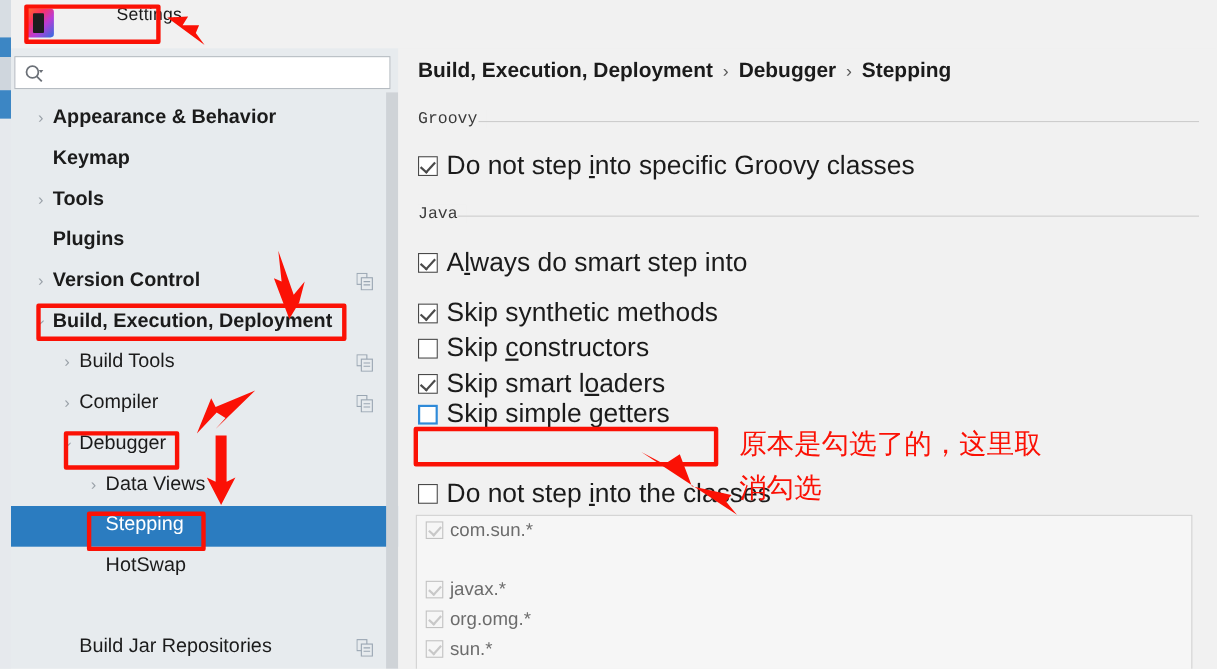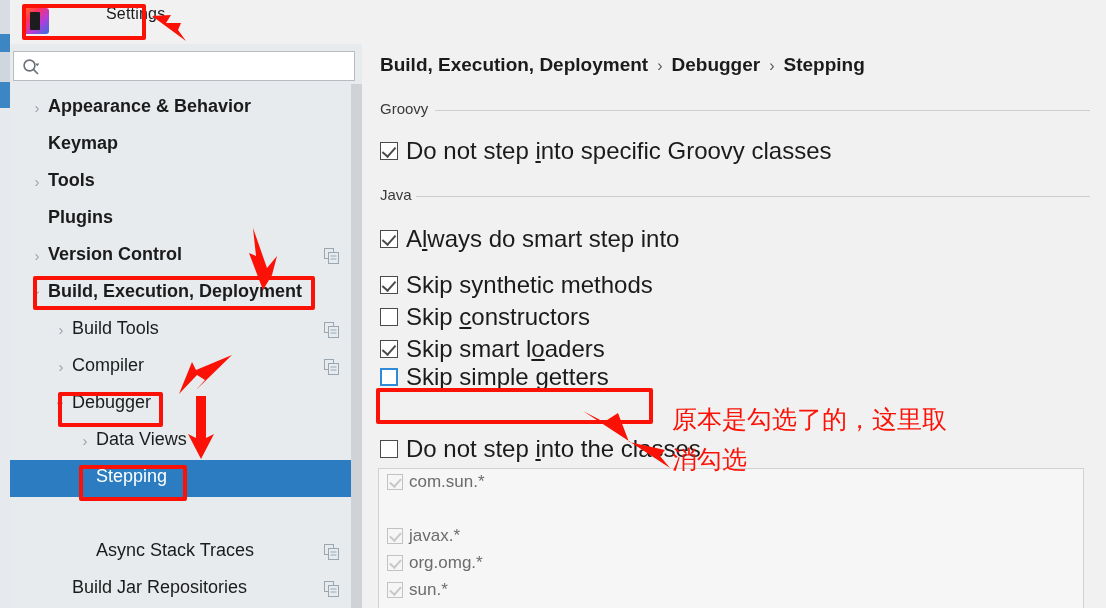--- a/index.html
+++ b/index.html
@@ -112,21 +112,21 @@
   }
   .breadcrumb {
     position: absolute; left: 18px; top: 10px;
     font-size: 19px; font-weight: bold; color: #1b1b1b; white-space: nowrap;
   }
   .breadcrumb .sep {
     color: #5a5a5a; font-weight: normal; margin: 0 9px; font-size: 16px;
   }
 
   .section {
-    position: absolute; left: 18px; width: 710px; height: 20px;
+    position: absolute; left: 18px; width: 710px; height: 20px; font-family: Liberation Mono, monospace;
   }
   .section .sec-label {
     position: absolute; left: 0; top: 0;
     font-size: 15px; color: #3a3a3a; background: #f1f1f1;
     padding-right: 8px; white-space: nowrap;
   }
   .section .sec-rule {
     position: absolute; right: 0; top: 10px; height: 1px; background: #cdcdcd;
   }
 
@@ -172,21 +172,21 @@
   }
 
   
   .anno { position: absolute; pointer-events: none; }
   .box {
     position: absolute; border: 4px solid #fb1105; box-sizing: border-box;
     border-radius: 2px;
   }
   .cn-note {
     position: absolute; color: #fb1105; font-size: 25px; line-height: 38px;
-    font-family: "DejaVu Sans", sans-serif; white-space: pre; margin-top: 16px;
+    font-family: "DejaVu Sans", sans-serif; white-space: pre;
   }
 </style>
 </head>
 <body>
 
 <div id="root">
 
   <div class="ide-strip">
     <div class="seg s1"></div>
       <div class="seg s2"></div>
@@ -266,28 +266,22 @@
             <span class="twisty down">›</span>
             <span class="lbl">Debugger</span>
           </div>
           <div class="node lvl2" style="top: 333px;">
             <span class="twisty">›</span>
             <span class="lbl">Data Views</span>
           </div>
           <div class="node lvl2 selected" style="top: 370px;">
             <span class="lbl">Stepping</span>
           </div>
-          <div class="node lvl2" style="top: 444px;">
-            <span class="lbl">Async Stack Traces</span>
-            <svg class="copy-icon" viewBox="0 0 16 16">
-              <rect x="0.5" y="0.5" width="9" height="10" fill="#e7ebee" stroke="#9aa6b2"></rect>
-              <rect x="4.5" y="4.5" width="10" height="11" fill="#e7ebee" stroke="#9aa6b2"></rect>
-              <line x1="6.5" y1="8" x2="12.5" y2="8" stroke="#9aa6b2"></line>
-              <line x1="6.5" y1="11" x2="12.5" y2="11" stroke="#9aa6b2"></line>
-            </svg>
+          <div class="node lvl2" style="top: 407px;">
+            <span class="lbl">HotSwap</span>
           </div>
           <div class="node lvl1" style="top: 481px;">
             <span class="lbl">Build Jar Repositories</span>
             <svg class="copy-icon" viewBox="0 0 16 16">
               <rect x="0.5" y="0.5" width="9" height="10" fill="#e7ebee" stroke="#9aa6b2"></rect>
               <rect x="4.5" y="4.5" width="10" height="11" fill="#e7ebee" stroke="#9aa6b2"></rect>
               <line x1="6.5" y1="8" x2="12.5" y2="8" stroke="#9aa6b2"></line>
               <line x1="6.5" y1="11" x2="12.5" y2="11" stroke="#9aa6b2"></line>
             </svg>
           </div>

